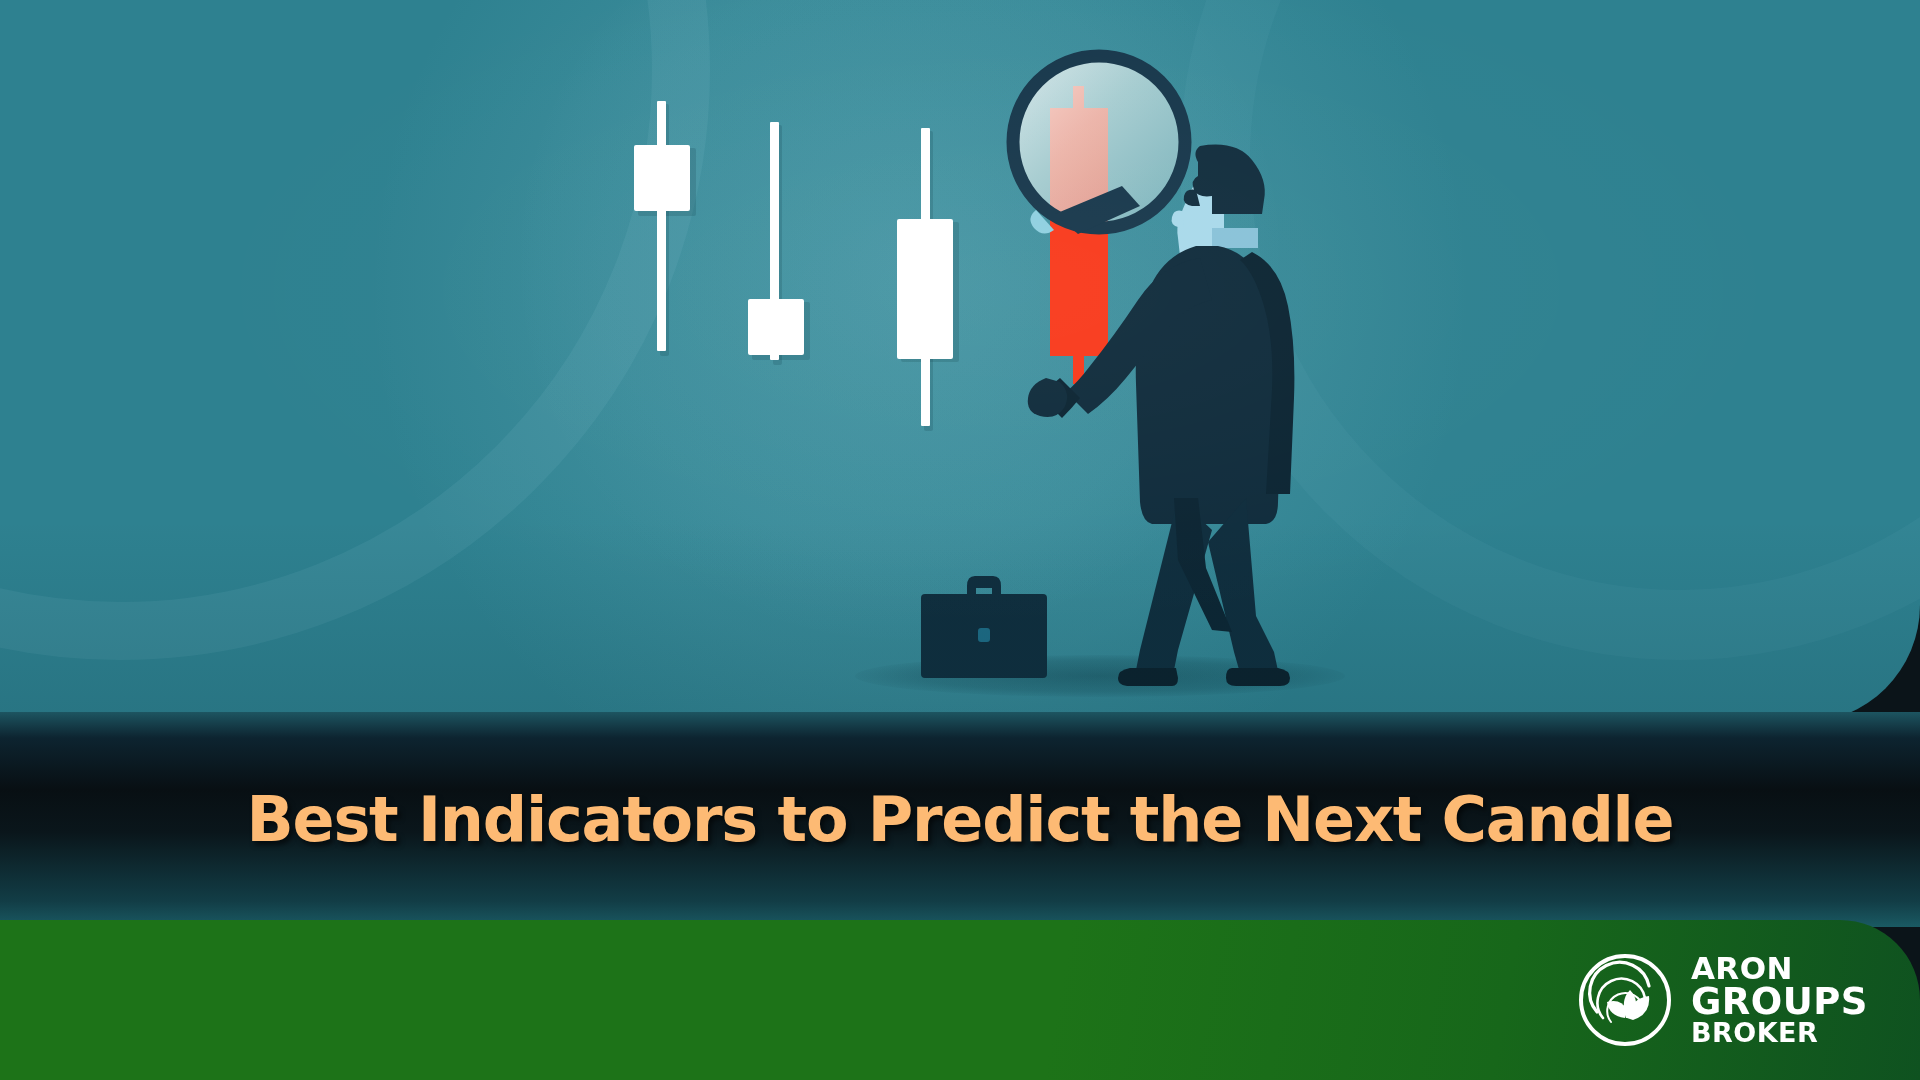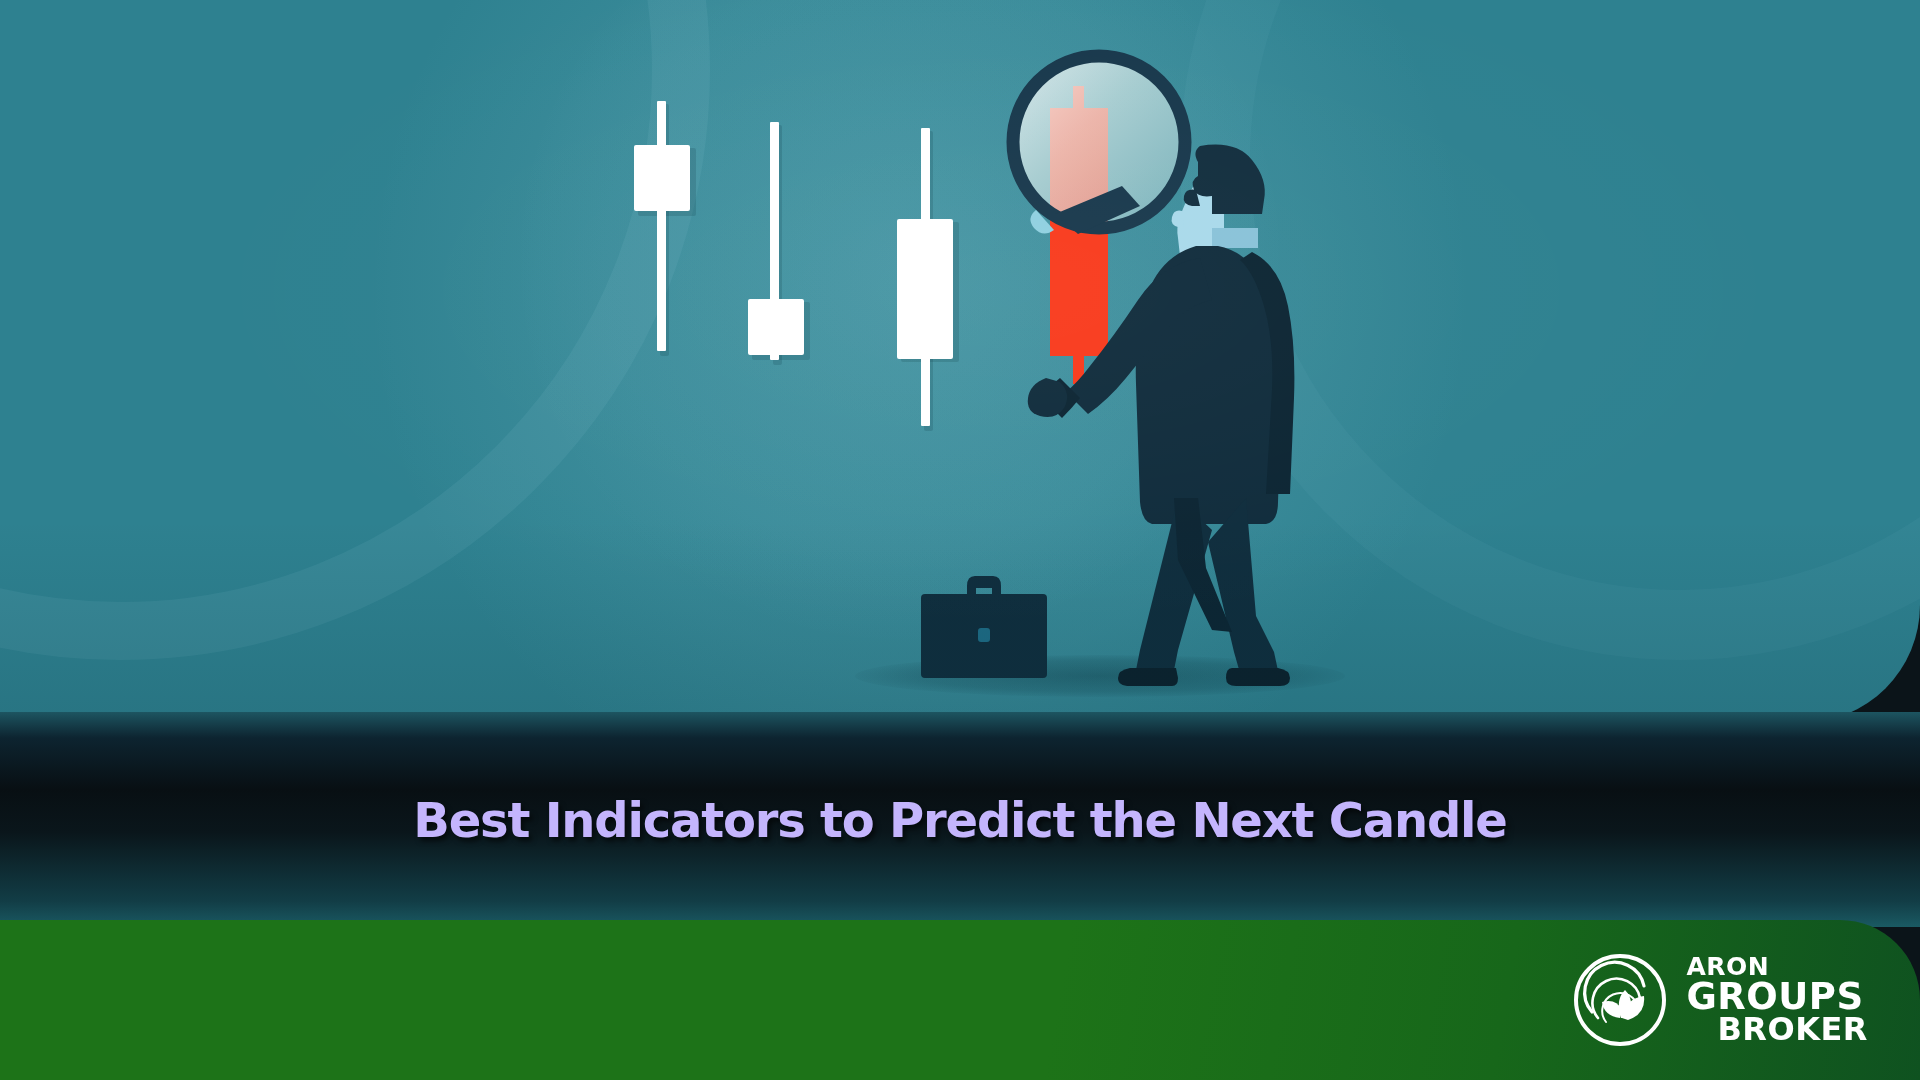--- a/index.html
+++ b/index.html
@@ -59,24 +59,24 @@
   }
 
   
   .titleband{
     position:absolute;left:0;top:712px;width:1920px;height:215px;
     background:linear-gradient(180deg,#1d5561 0%,#0d2430 12%,#080f13 36%,#0a161b 56%,#123d46 88%,#1a5a63 100%);
   }
   .title{
     position:absolute;left:0;top:712px;width:1920px;height:215px;
     display:flex;align-items:center;justify-content:center;
-    color:#c4b5fd;
+    color:#fdba74;
     font-family:"DejaVu Sans","Liberation Sans",sans-serif;
     font-weight:bold;
-    font-size:48px;
+    font-size:62px;
     letter-spacing:-1.2px;
     text-shadow:3px 4px 5px rgba(0,0,0,.55);
     white-space:nowrap;
   }
 
   
   .footer{
     position:absolute;left:0;top:920px;width:1920px;height:160px;
     background:linear-gradient(100deg,#1d7318 0%,#1d7318 55%,#17671a 78%,#0f5220 100%);
     border-top-right-radius:80px;
@@ -85,23 +85,23 @@
     position:absolute;right:52px;top:0;height:160px;display:flex;align-items:center;gap:18px;
   }
 
   .logo-mark{position:relative;width:96px;height:96px;flex:0 0 96px;}
   .logo-text{display:flex;flex-direction:column;line-height:.96;}
   .logo-text span{
     color:#ffffff;font-weight:bold;
     font-family:"DejaVu Sans","Liberation Sans",sans-serif;
     letter-spacing:.5px;
   }
-  .lt1{font-size:25px;}
+  .lt1{font-size:31px;}
   .lt2{font-size:37px;}
-  .lt3{font-size:32px;margin-left:31px;}
+  .lt3{font-size:27px;}
 </style>
 </head>
 <body>
 
 <div class="banner">
 
   <div class="hero">
     <div class="hero-arc"></div>
     <div class="hero-arc2"></div>
     <div class="hero-glow-a"></div>

